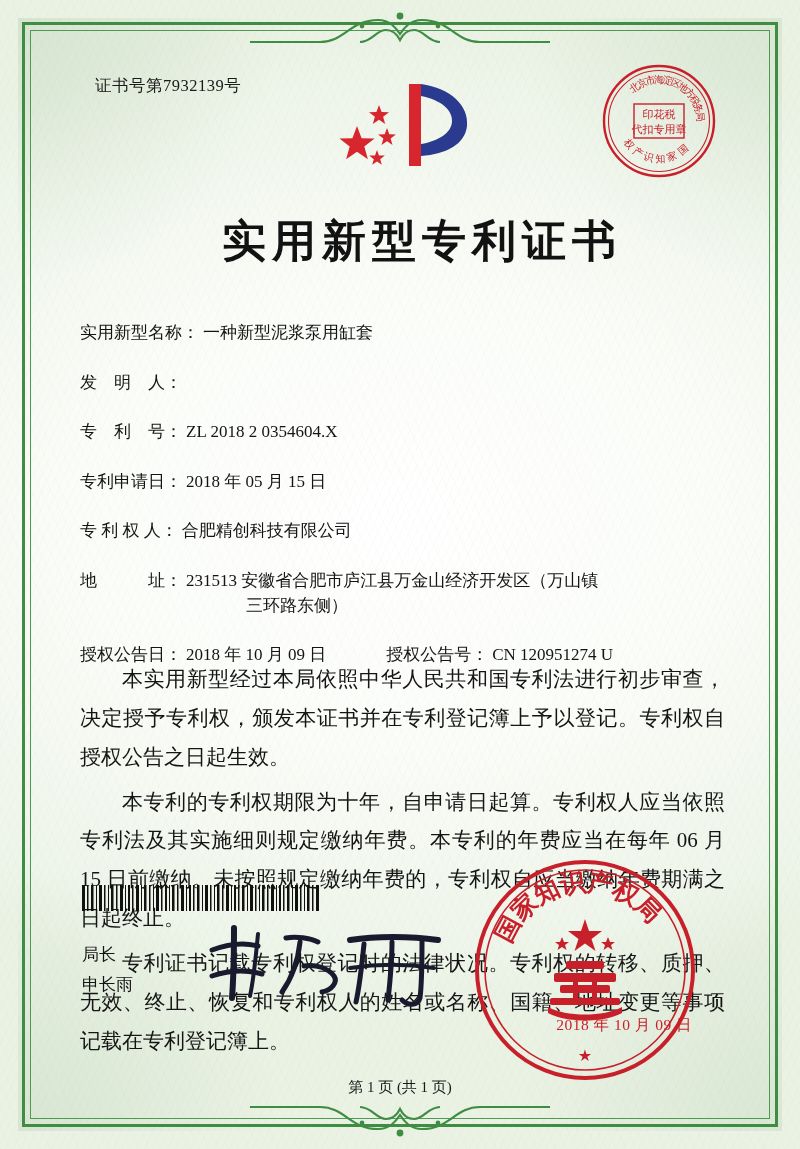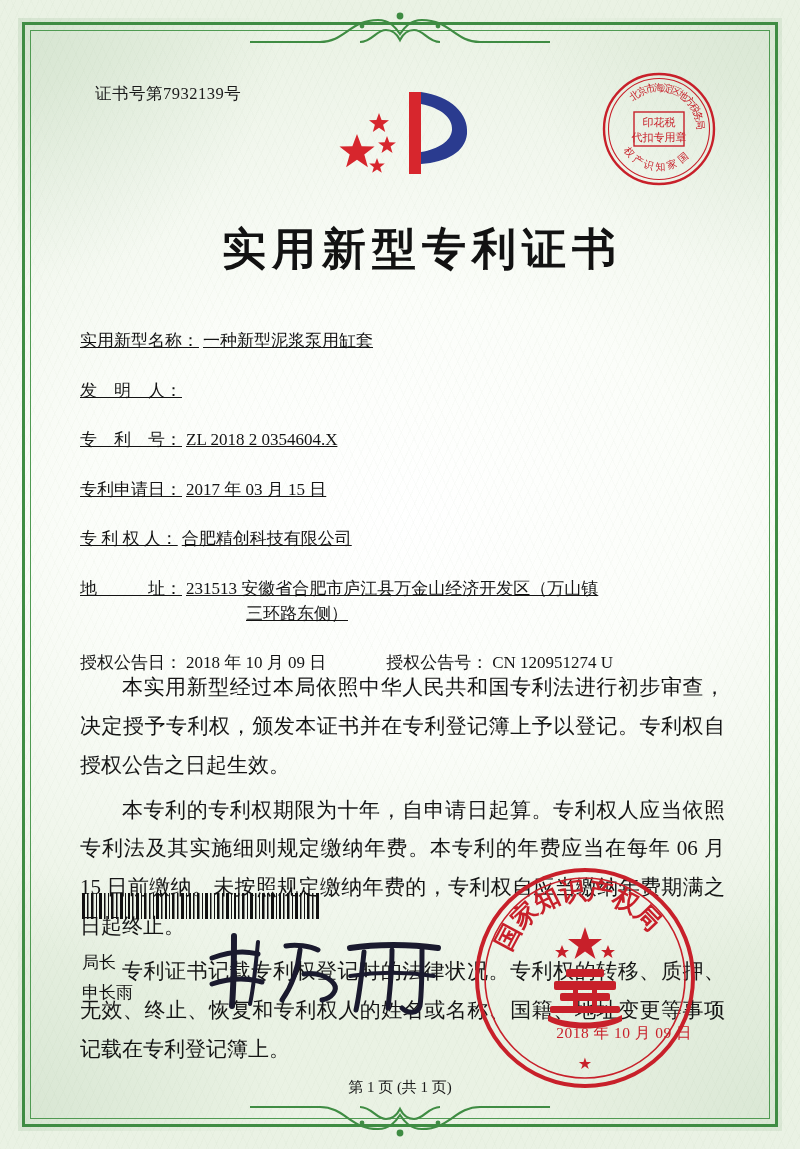--- a/index.html
+++ b/index.html
@@ -71,21 +71,21 @@
     left: 50%;
     transform: translateX(-50%) scaleY(-1);
     bottom: 8px;
     width: 300px;
     height: 46px;
     pointer-events: none;
   }
 
   .content {
     position: absolute;
-    left: 30px; top: 30px; right: 30px; bottom: 30px; margin-top: 8px;
+    left: 30px; top: 30px; right: 30px; bottom: 30px;
   }
 
   .cert-no {
     position: absolute;
     left: 65px;
     top: 45px;
     font-size: 16.5px;
     color: #1a1a1a;
     letter-spacing: .5px;
     white-space: nowrap;
@@ -127,21 +127,20 @@
     right: 40px;
     top: 290px;
   }
   .field-row {
     display: flex;
     align-items: baseline;
     margin-bottom: 24px;
     font-size: 17px;
     color: #141414;
     line-height: 1.5;
-    text-decoration: underline;
   }
   .field-label {
     white-space: pre;
     flex: 0 0 auto;
   }
   .field-value {
     margin-left: 4px;
     flex: 1 1 auto;
   }
   .field-value .line2 {
@@ -327,21 +326,21 @@
         <span class="field-label">发　明　人：</span>
       </div>
 
       <div class="field-row">
         <span class="field-label">专　利　号：</span>
         <span class="field-value">ZL 2018 2 0354604.X</span>
       </div>
 
       <div class="field-row">
         <span class="field-label">专利申请日：</span>
-        <span class="field-value">2017 年 03 月 15 日</span>
+        <span class="field-value">2018 年 05 月 15 日</span>
       </div>
 
       <div class="field-row">
         <span class="field-label">专 利 权 人：</span>
         <span class="field-value">合肥精创科技有限公司</span>
       </div>
 
       <div class="field-row">
         <span class="field-label">地　　　址：</span>
         <span class="field-value">

